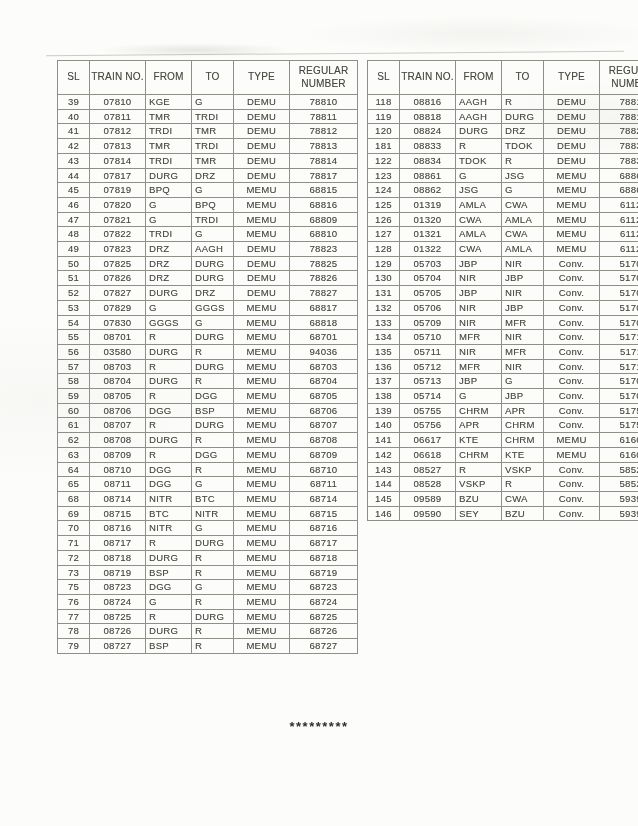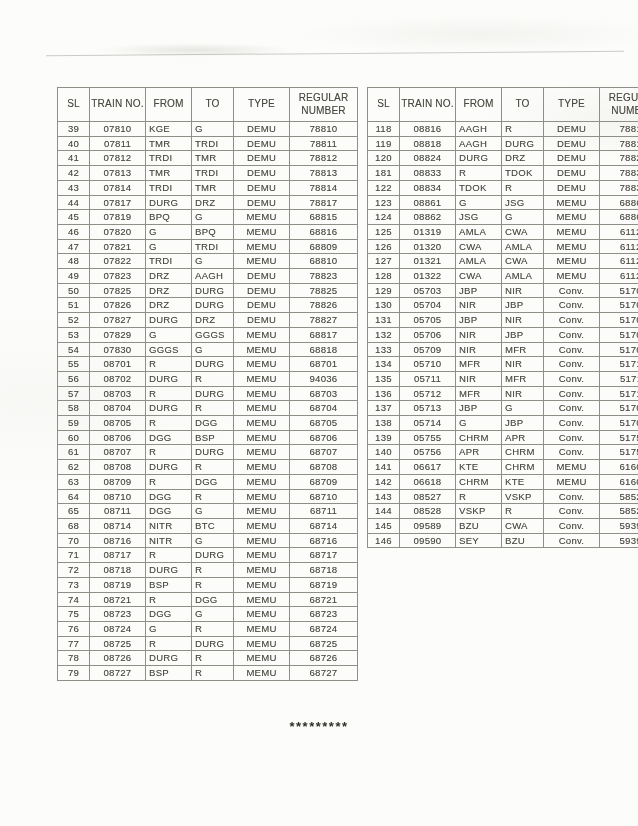--- a/index.html
+++ b/index.html
@@ -37,21 +37,20 @@
     left: 57px;
     display: flex;
     align-items: flex-start;
     gap: 9px;
   }
   table.train-table {
     border-collapse: collapse;
     table-layout: fixed;
     width: 282px;
     background: transparent;
-    margin-top: 27px;
   }
   table.train-table th,
   table.train-table td {
     border: 1px solid #8f8f88;
     color: #4a4a42;
     text-shadow: 0.2px 0.2px 0.3px rgba(74,74,66,0.45);
     overflow: hidden;
   }
   table.train-table th {
     font-size: 10px;
@@ -239,21 +238,21 @@
           <tr>
             <td class="col-sl">55</td>
             <td class="col-train_no">08701</td>
             <td class="col-from">R</td>
             <td class="col-to">DURG</td>
             <td class="col-type">MEMU</td>
             <td class="col-regular_number">68701</td>
           </tr>
           <tr>
             <td class="col-sl">56</td>
-            <td class="col-train_no">08702</td>
+            <td class="col-train_no">03580</td>
             <td class="col-from">DURG</td>
             <td class="col-to">R</td>
             <td class="col-type">MEMU</td>
             <td class="col-regular_number">94036</td>
           </tr>
           <tr>
             <td class="col-sl">57</td>
             <td class="col-train_no">08703</td>
             <td class="col-from">R</td>
             <td class="col-to">DURG</td>
@@ -326,20 +325,28 @@
           </tr>
           <tr>
             <td class="col-sl">68</td>
             <td class="col-train_no">08714</td>
             <td class="col-from">NITR</td>
             <td class="col-to">BTC</td>
             <td class="col-type">MEMU</td>
             <td class="col-regular_number">68714</td>
           </tr>
           <tr>
+            <td class="col-sl">69</td>
+            <td class="col-train_no">08715</td>
+            <td class="col-from">BTC</td>
+            <td class="col-to">NITR</td>
+            <td class="col-type">MEMU</td>
+            <td class="col-regular_number">68715</td>
+          </tr>
+          <tr>
             <td class="col-sl">70</td>
             <td class="col-train_no">08716</td>
             <td class="col-from">NITR</td>
             <td class="col-to">G</td>
             <td class="col-type">MEMU</td>
             <td class="col-regular_number">68716</td>
           </tr>
           <tr>
             <td class="col-sl">71</td>
             <td class="col-train_no">08717</td>
@@ -356,28 +363,20 @@
             <td class="col-type">MEMU</td>
             <td class="col-regular_number">68718</td>
           </tr>
           <tr>
             <td class="col-sl">73</td>
             <td class="col-train_no">08719</td>
             <td class="col-from">BSP</td>
             <td class="col-to">R</td>
             <td class="col-type">MEMU</td>
             <td class="col-regular_number">68719</td>
-          </tr>
-          <tr>
-            <td class="col-sl">74</td>
-            <td class="col-train_no">08721</td>
-            <td class="col-from">R</td>
-            <td class="col-to">DGG</td>
-            <td class="col-type">MEMU</td>
-            <td class="col-regular_number">68721</td>
           </tr>
           <tr>
             <td class="col-sl">75</td>
             <td class="col-train_no">08723</td>
             <td class="col-from">DGG</td>
             <td class="col-to">G</td>
             <td class="col-type">MEMU</td>
             <td class="col-regular_number">68723</td>
           </tr>
           <tr>

